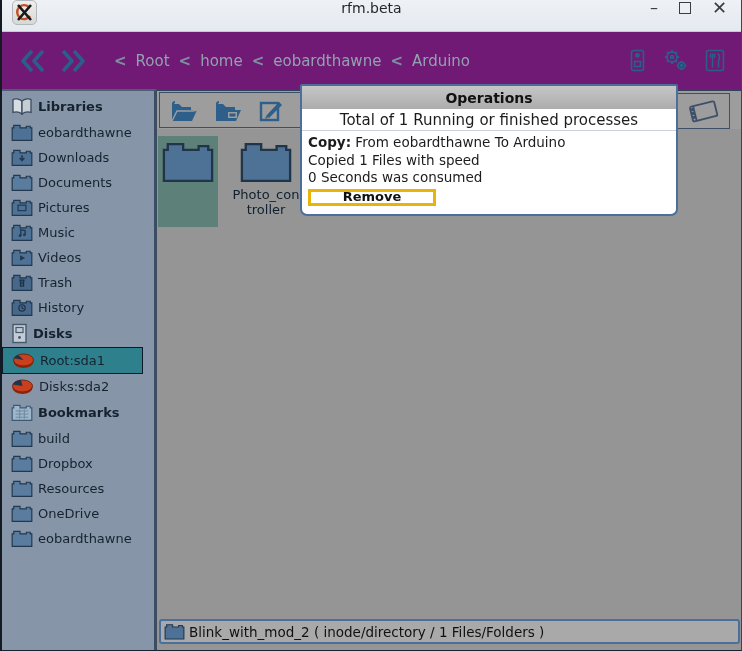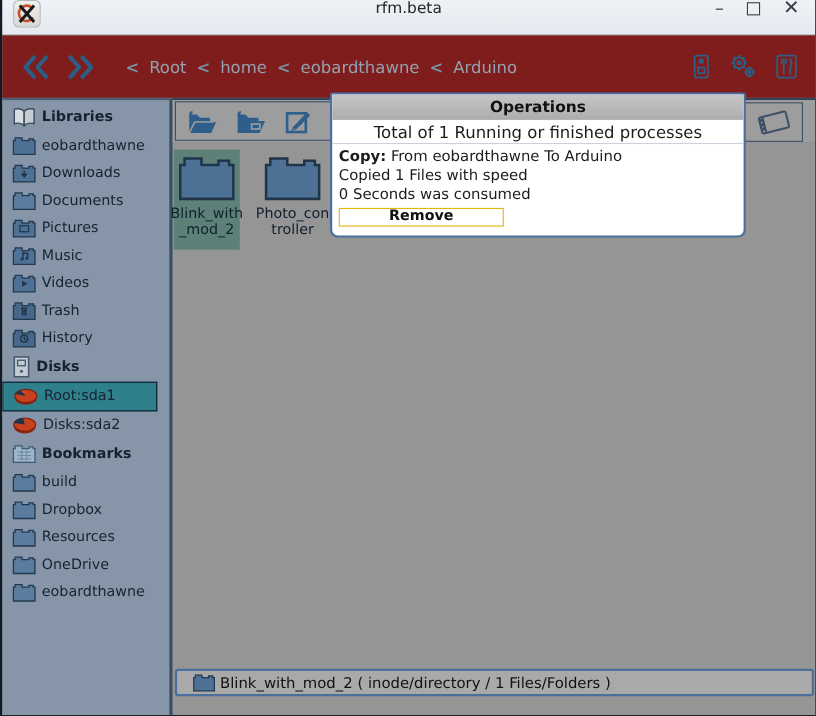--- a/index.html
+++ b/index.html
@@ -12,21 +12,21 @@
               border-bottom:1px solid #c3cad2; display:flex; align-items:flex-start; padding:0 14px; }
   .app-icon { width:25px; height:25px; border-radius:5px; background:linear-gradient(#f0efec,#d8d8d4);
               border:1px solid #b2b8bf; display:flex; align-items:center; justify-content:center; margin-left:-4px; }
   .win-title { position:absolute; left:0; right:0; text-align:center; font-size:14px; color:#23272c; }
   .win-controls { margin-left:auto; display:flex; align-items:center; gap:21px; z-index:2; }
   .win-btn { color:#3a3f45; font-size:16px; line-height:16px; cursor:default; }
   .maxbox { width:12px; height:12px; border:1.6px solid #3a3f45; display:inline-block; }
   .win-close { font-size:18px; }
 
   
-  .toolbar { height:57px; background:#7f1d1d; display:flex; align-items:center; padding:0 16px; }
+  .toolbar { height:57px; background:#701a75; display:flex; align-items:center; padding:0 16px; }
   .nav-btns { display:flex; gap:10px; }
   .crumbs { display:flex; align-items:center; gap:9px; margin-left:26px; font-size:15px; }
   .crumb-sep { color:#7e90a3; font-weight:bold; }
   .crumb { color:#93a1b0; }
   .tb-right { margin-left:auto; display:flex; align-items:center; gap:17px; }
 
   
   .body { display:flex; height:562px; }
   .sidebar { width:155px; background:#8696a8; border-right:3px solid #3a4d62; border-top:2px solid #4d5f73;
              padding-top:2px; overflow:hidden; }
@@ -47,28 +47,28 @@
   .tile-label { font-size:13px; line-height:1.16; color:#10202f; text-align:center; margin-top:4px; }
 
   
   .dialog { position:absolute; left:298px; top:84px; width:378px; height:132px; background:#fff;
             border:2px solid #4a6f9d; border-radius:2px 2px 7px 7px; z-index:10; overflow:hidden; }
   .dlg-header { height:23px; background:linear-gradient(#c6c6c6,#acacac); display:flex; align-items:center;
                 justify-content:center; font-size:14px; font-weight:bold; color:#111; }
   .dlg-summary { height:22px; display:flex; align-items:center; justify-content:center; font-size:15px;
                  color:#1c1c1c; border-bottom:1px solid #c8d2de; }
   .dlg-content { padding:3px 6px 0; font-size:13.5px; color:#1c1c1c; line-height:17.5px; }
-  .dlg-remove { margin:2px 0 0 0; width:150px; height:17px; background:#fff; border:1px solid #eab308;
+  .dlg-remove { margin:2px 0 0 0; width:128px; height:17px; background:#fff; border:3px solid #eab308;
                 font-size:13px; font-weight:bold; color:#111; display:flex; align-items:center; justify-content:center;
                 font-family:"DejaVu Sans","Liberation Sans",sans-serif; }
 
   
-  .statusbar { position:absolute; left:2px; right:1px; bottom:18px; height:25px; background:#a9a9a9;
+  .statusbar { position:absolute; left:2px; right:1px; bottom:7px; height:25px; background:#a9a9a9;
                border:2px solid #4a6f9d; border-radius:3px; display:flex; align-items:center; gap:4px;
-               padding-left:14px; font-size:13.5px; color:#111; }
+               padding-left:3px; font-size:13.5px; color:#111; }
   svg { display:block; }
 </style>
 </head>
 <body>
 
 <div class="window">
 
   <div class="titlebar">
     <div class="app-icon">
       <svg width="19" height="19" viewBox="0 0 19 19">
@@ -320,24 +320,20 @@
             <circle cx="11" cy="19" r="0.7" fill="#3d5068"></circle>
           </g>
         </svg>
       </div>
 
       <div class="filegrid">
         <div class="tile selected">
           <svg width="54" height="43" viewBox="0 0 56 44">
             <path d="M3 42 V10 H7 V4 H23 V10 H39 V6 H49 V10 H53 V42 Z" fill="#4e7296" stroke="#20344a" stroke-width="2.4"></path>
           </svg>
-          <div class="tile-label">
-            <div>Blink_with</div>
-            <div>_mod_2</div>
-          </div>
         </div>
         <div class="tile">
           <svg width="54" height="43" viewBox="0 0 56 44">
             <path d="M3 42 V10 H7 V4 H23 V10 H39 V6 H49 V10 H53 V42 Z" fill="#4e7296" stroke="#20344a" stroke-width="2.4"></path>
           </svg>
           <div class="tile-label">
             <div>Photo_con</div>
             <div>troller</div>
           </div>
         </div>

